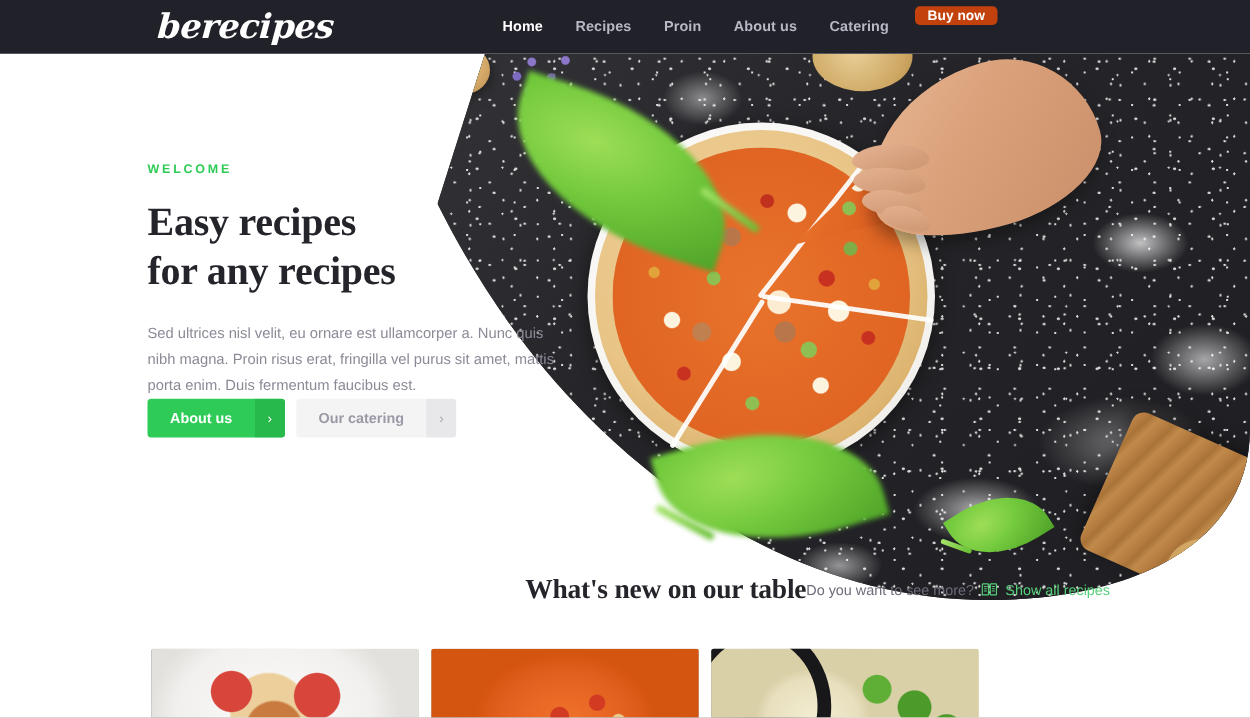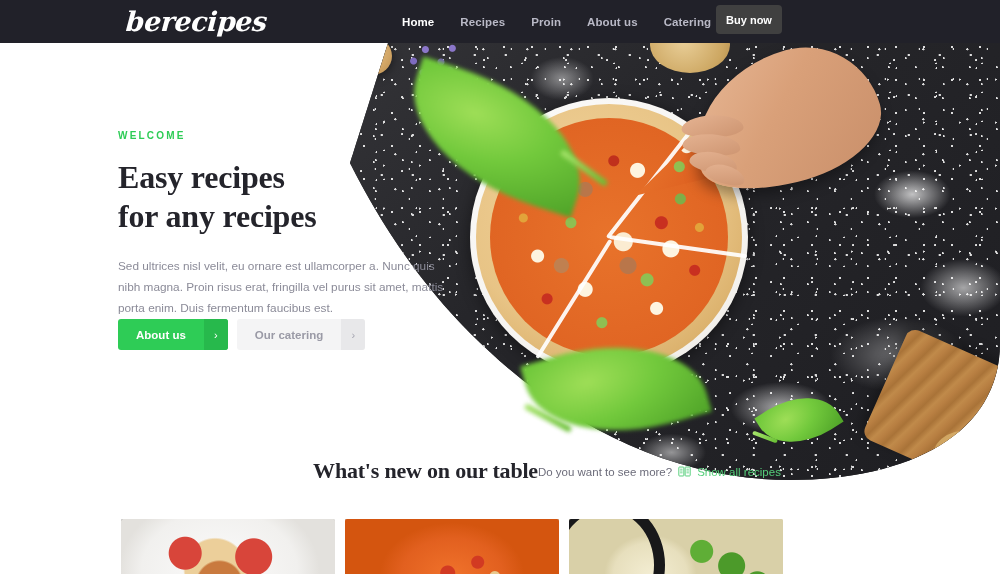--- a/index.html
+++ b/index.html
@@ -62,26 +62,26 @@
     font-weight: 700;
     letter-spacing: 0.1px;
     text-decoration: none;
     white-space: nowrap;
     cursor: pointer;
   }
   .navlink.active { color: #ffffff; }
 
   .buynow {
     position: absolute;
-    left: 716px;
+    left: 732px;
     top: 5px;
     width: 66px;
-    height: 29px;
+    height: 15px;
     border-radius: 4px;
-    background: #404040;
+    background: #c2410c;
     color: #ffffff;
     font-size: 11px;
     font-weight: 700;
     display: flex;
     align-items: center;
     justify-content: center;
     border: none;
     cursor: pointer;
     font-family: "Liberation Sans", sans-serif;
   }
@@ -423,22 +423,21 @@
 
   
   .section-head {
     position: absolute;
     left: 118px;
     top: 458px;
     width: 770px;
     z-index: 20;
     display: flex;
     align-items: baseline;
-    justify-content: center;
-    margin-left: 44px;
+    justify-content: flex-end;
   }
 
   .section-title {
     font-family: "Liberation Serif", serif;
     font-weight: 700;
     font-size: 22px;
     color: #24242b;
     letter-spacing: -0.2px;
   }
 

